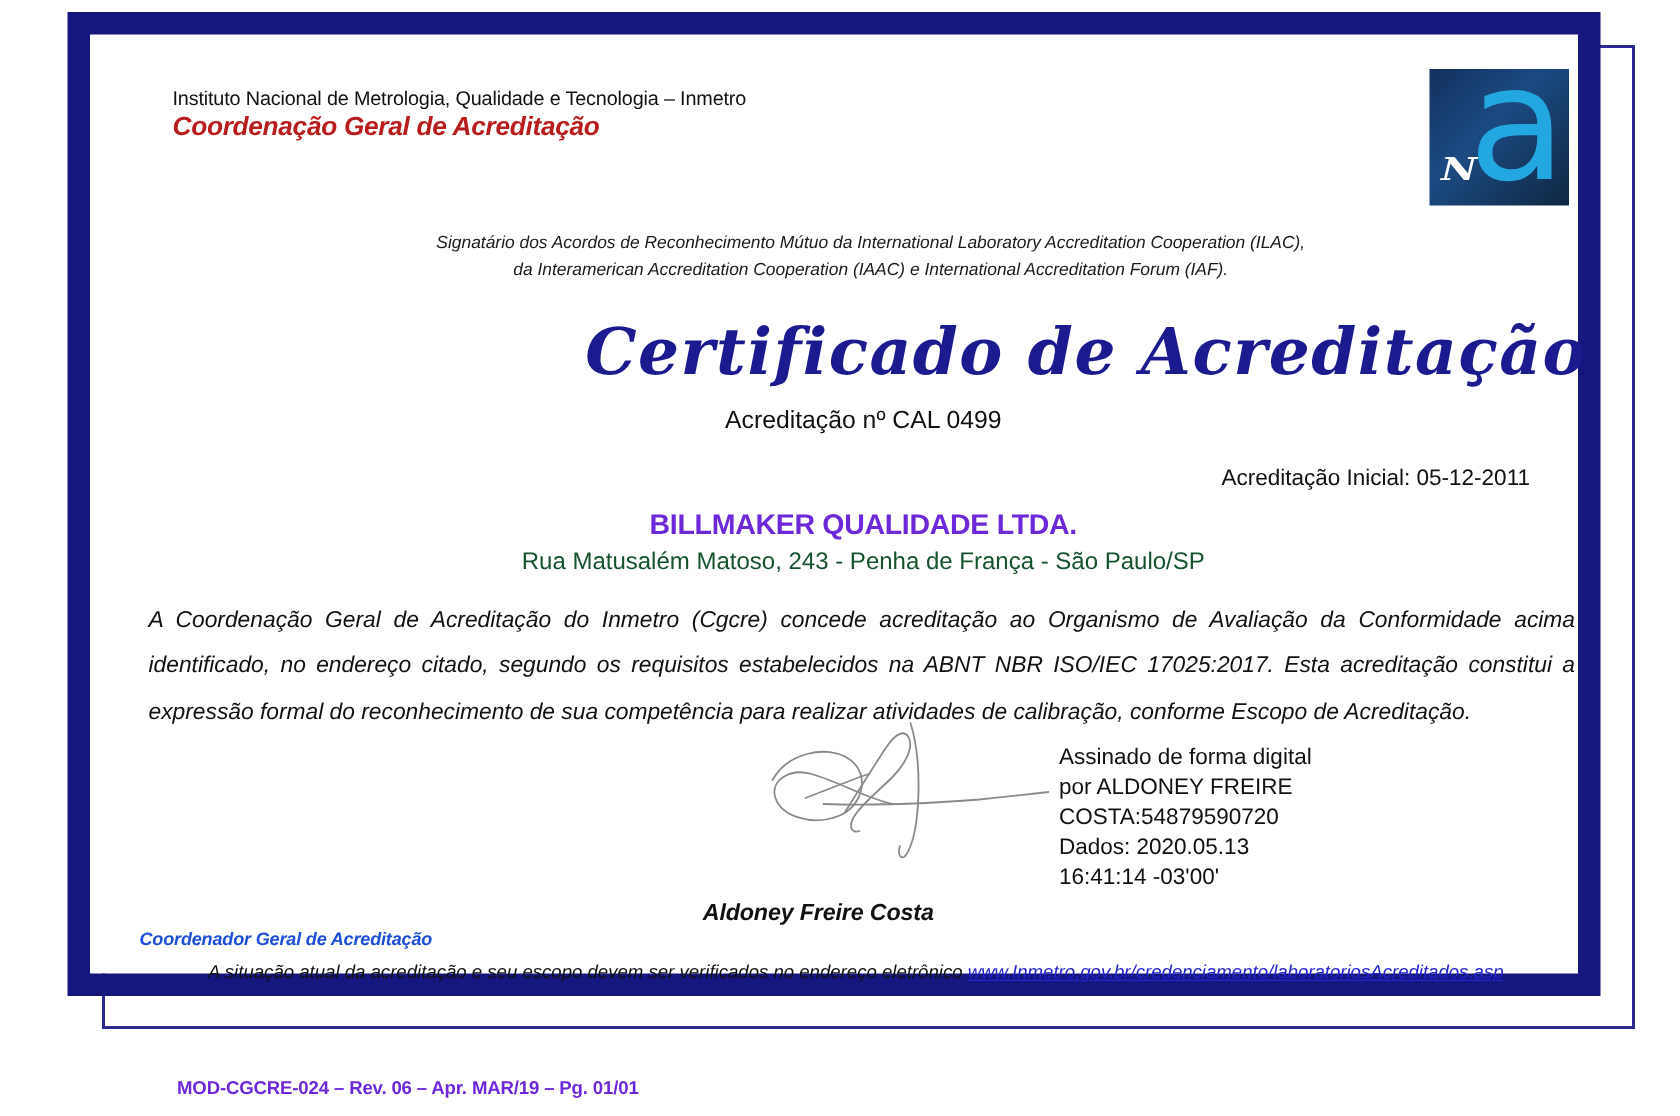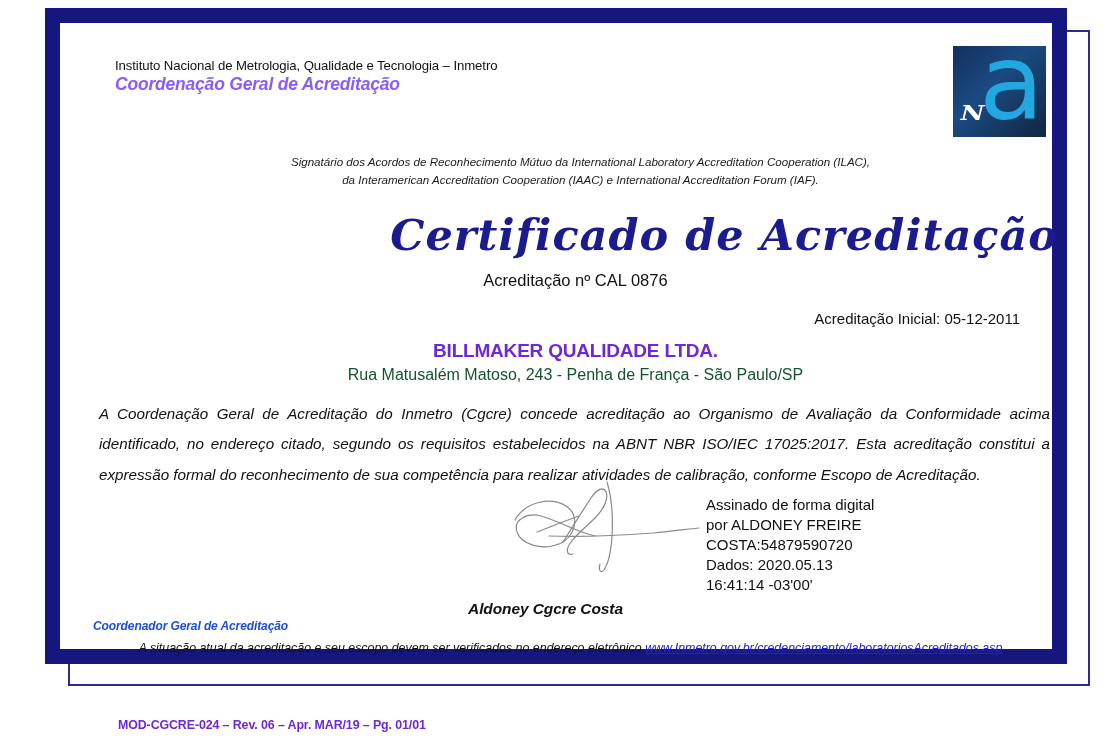--- a/index.html
+++ b/index.html
@@ -66,21 +66,21 @@
   .org-line1 {
     font-size: 13.2px;
     color: #111;
     letter-spacing: -0.1px;
     white-space: nowrap;
   }
   .org-line2 {
     font-size: 17.5px;
     font-weight: bold;
     font-style: italic;
-    color: #8b5cf6;
+    color: #b91c1c;
     margin-top: 1px;
     letter-spacing: -0.2px;
     white-space: nowrap;
   }
 
   
   #logo {
     width: 93px;
     height: 91px;
     position: relative;
@@ -264,21 +264,21 @@
       <span class="glyph-n">N</span>
     </div>
   </div>
 
   <div class="signatory">
     <div>Signatário dos Acordos de Reconhecimento Mútuo da International Laboratory Accreditation Cooperation (ILAC),</div>
     <div>da Interamerican Accreditation Cooperation (IAAC) e International Accreditation Forum (IAF).</div>
   </div>
 
   <div class="cert-title">Certificado de Acreditação</div>
-  <div class="cert-number">Acreditação nº CAL 0876</div>
+  <div class="cert-number">Acreditação nº CAL 0499</div>
 
   <div class="initial-date">Acreditação Inicial: 05-12-2011</div>
 
   <div class="company-name">BILLMAKER QUALIDADE LTDA.</div>
   <div class="company-addr">Rua Matusalém Matoso, 243 - Penha de França - São Paulo/SP</div>
 
   <div class="body-text">A Coordenação Geral de Acreditação do Inmetro (Cgcre) concede acreditação ao Organismo de Avaliação da Conformidade acima identificado, no endereço citado, segundo os requisitos estabelecidos na ABNT NBR ISO/IEC 17025:2017. Esta acreditação constitui a expressão formal do reconhecimento de sua competência para realizar atividades de calibração, conforme Escopo de Acreditação.</div>
 
   <div class="sig-area">
     <svg id="sig-scribble" width="200" height="110" viewBox="0 0 200 110">
@@ -291,21 +291,21 @@
       </g>
     </svg>
 
     <div class="sig-digital">Assinado de forma digital
 por ALDONEY FREIRE
 COSTA:54879590720
 Dados: 2020.05.13
 16:41:14 -03'00'</div>
   </div>
 
-  <div class="signer-name">Aldoney Cgcre Costa</div>
+  <div class="signer-name">Aldoney Freire Costa</div>
   <div class="signer-role">Coordenador Geral de Acreditação</div>
 
   <div class="footnote">
     <span>A situação atual da acreditação e seu escopo devem ser verificados no endereço eletrônico </span><span class="url">www.Inmetro.gov.br/credenciamento/laboratoriosAcreditados.asp</span>
   </div>
 
 </div>
 
 <div id="doc-code">MOD-CGCRE-024 – Rev. 06 – Apr. MAR/19 – Pg. 01/01</div>
 

